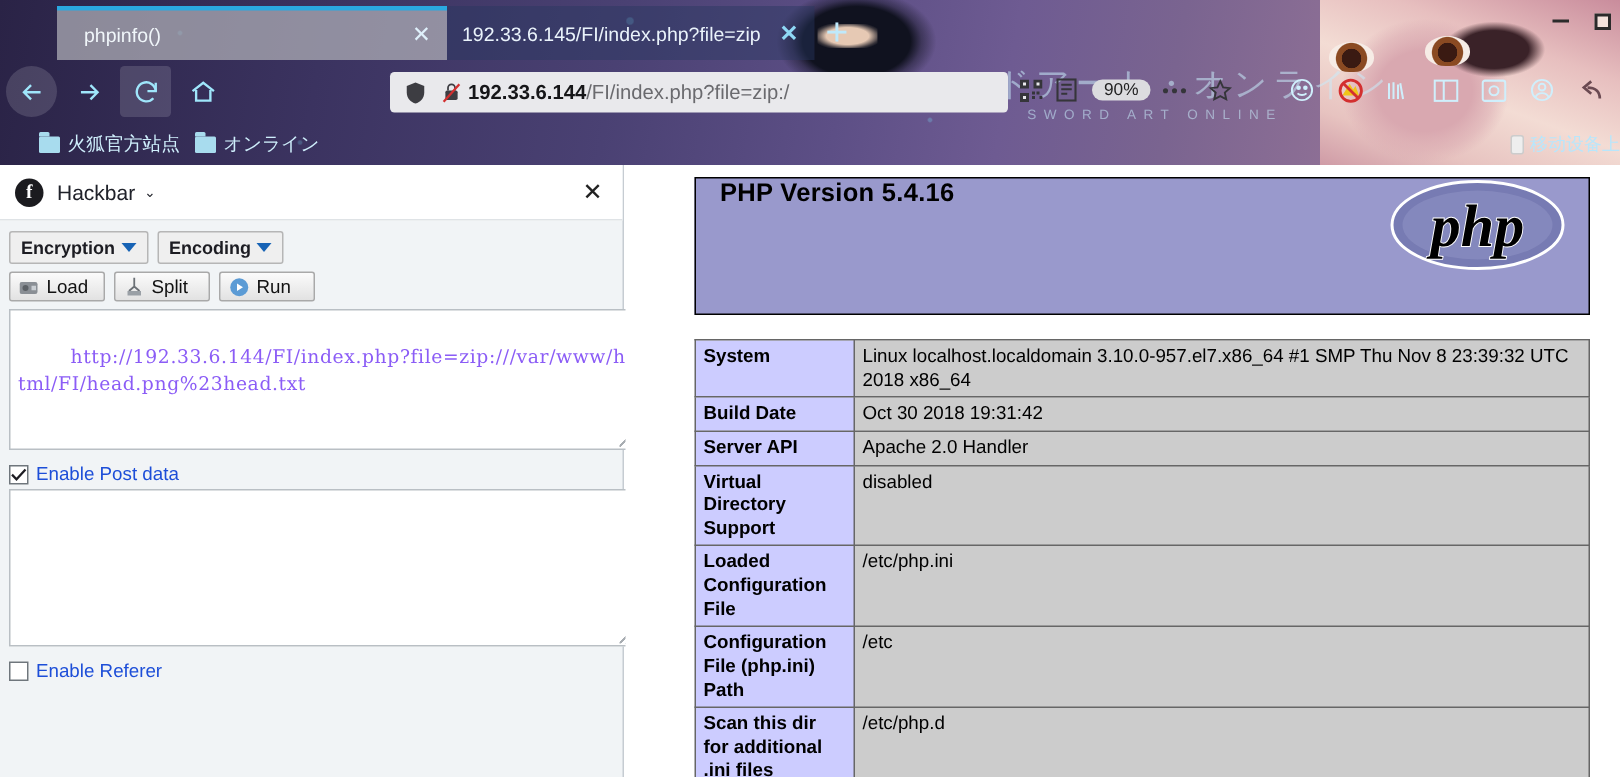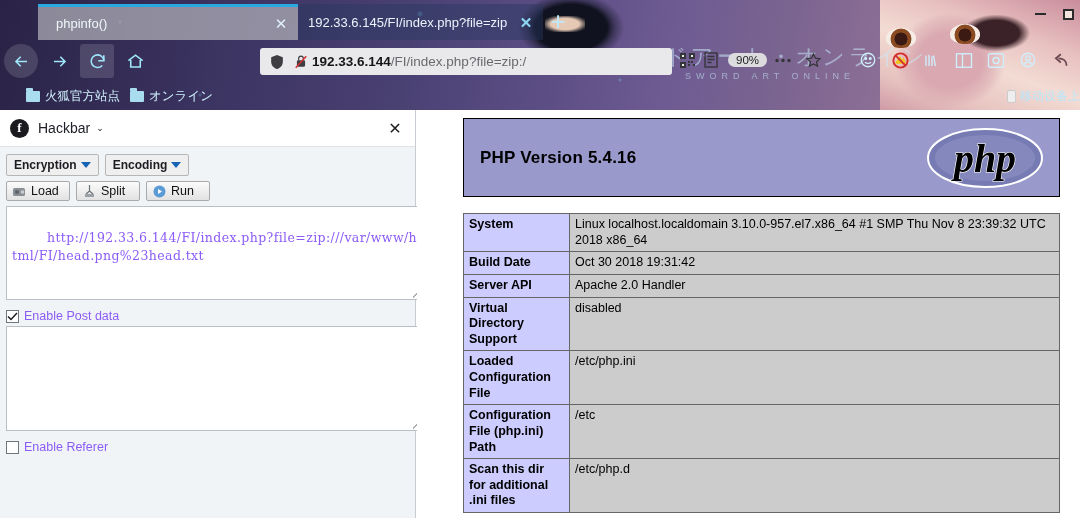--- a/index.html
+++ b/index.html
@@ -159,35 +159,35 @@
     white-space: pre-wrap; word-break: break-all; position: relative; overflow: hidden;
   }
   .ta.url { height: 94px; }
   .ta.post { height: 105px; }
   .grip {
     position: absolute; right: 2px; bottom: 1px; width: 10px; height: 10px;
     background:
       linear-gradient(135deg, transparent 0 45%, #a8adb2 45% 55%, transparent 55% 100%),
       linear-gradient(135deg, transparent 0 70%, #a8adb2 70% 80%, transparent 80% 100%);
   }
-  .chkrow { display: flex; align-items: center; gap: 5px; margin-top: 9px; font-size: 12.5px; color: #8b5cf6; }
+  .chkrow { display: flex; align-items: center; gap: 5px; margin-top: 9px; font-size: 12.5px; color: #1d4ed8; }
   .chk {
     width: 13px; height: 13px; border: 1px solid #6f767c; background: #fff;
     display:flex; align-items:center; justify-content:center;
   }
   .chk svg { display:block; }
 
   
   .content {
     position: absolute; left: 417px; top: 110px; width: 663px; height: 408px;
     background: #fff; overflow: hidden;
   }
   .php-banner {
-    margin: 8px 20px 0 46px; height: 79px; background: #9999cc;
-    border: 1px solid #000; display: flex; align-items: center; justify-content: space-between;
+    margin: 8px 20px 0 46px; height: 92px; background: #9999cc;
+    border: 1px solid #000; display: flex; justify-content: space-between;
     padding: 0 14px 0 16px;
   }
   .php-ver { font-size: 17px; font-weight: bold; color: #000; letter-spacing: .2px; }
   .php-logo-wrap { width: 120px; height: 62px; display:flex; align-items:center; justify-content:center; }
 
   table.info { margin: 16px 20px 0 46px; width: 597px; border-collapse: collapse; table-layout: fixed; }
   table.info td { border: 1px solid #666; vertical-align: top; padding: 3px 5px; font-size: 12.5px; line-height: 1.25; }
   td.k { width: 106px; background: #ccccff; color: #000; font-weight: bold; }
   td.v { background: #cccccc; color: #000; }
 

